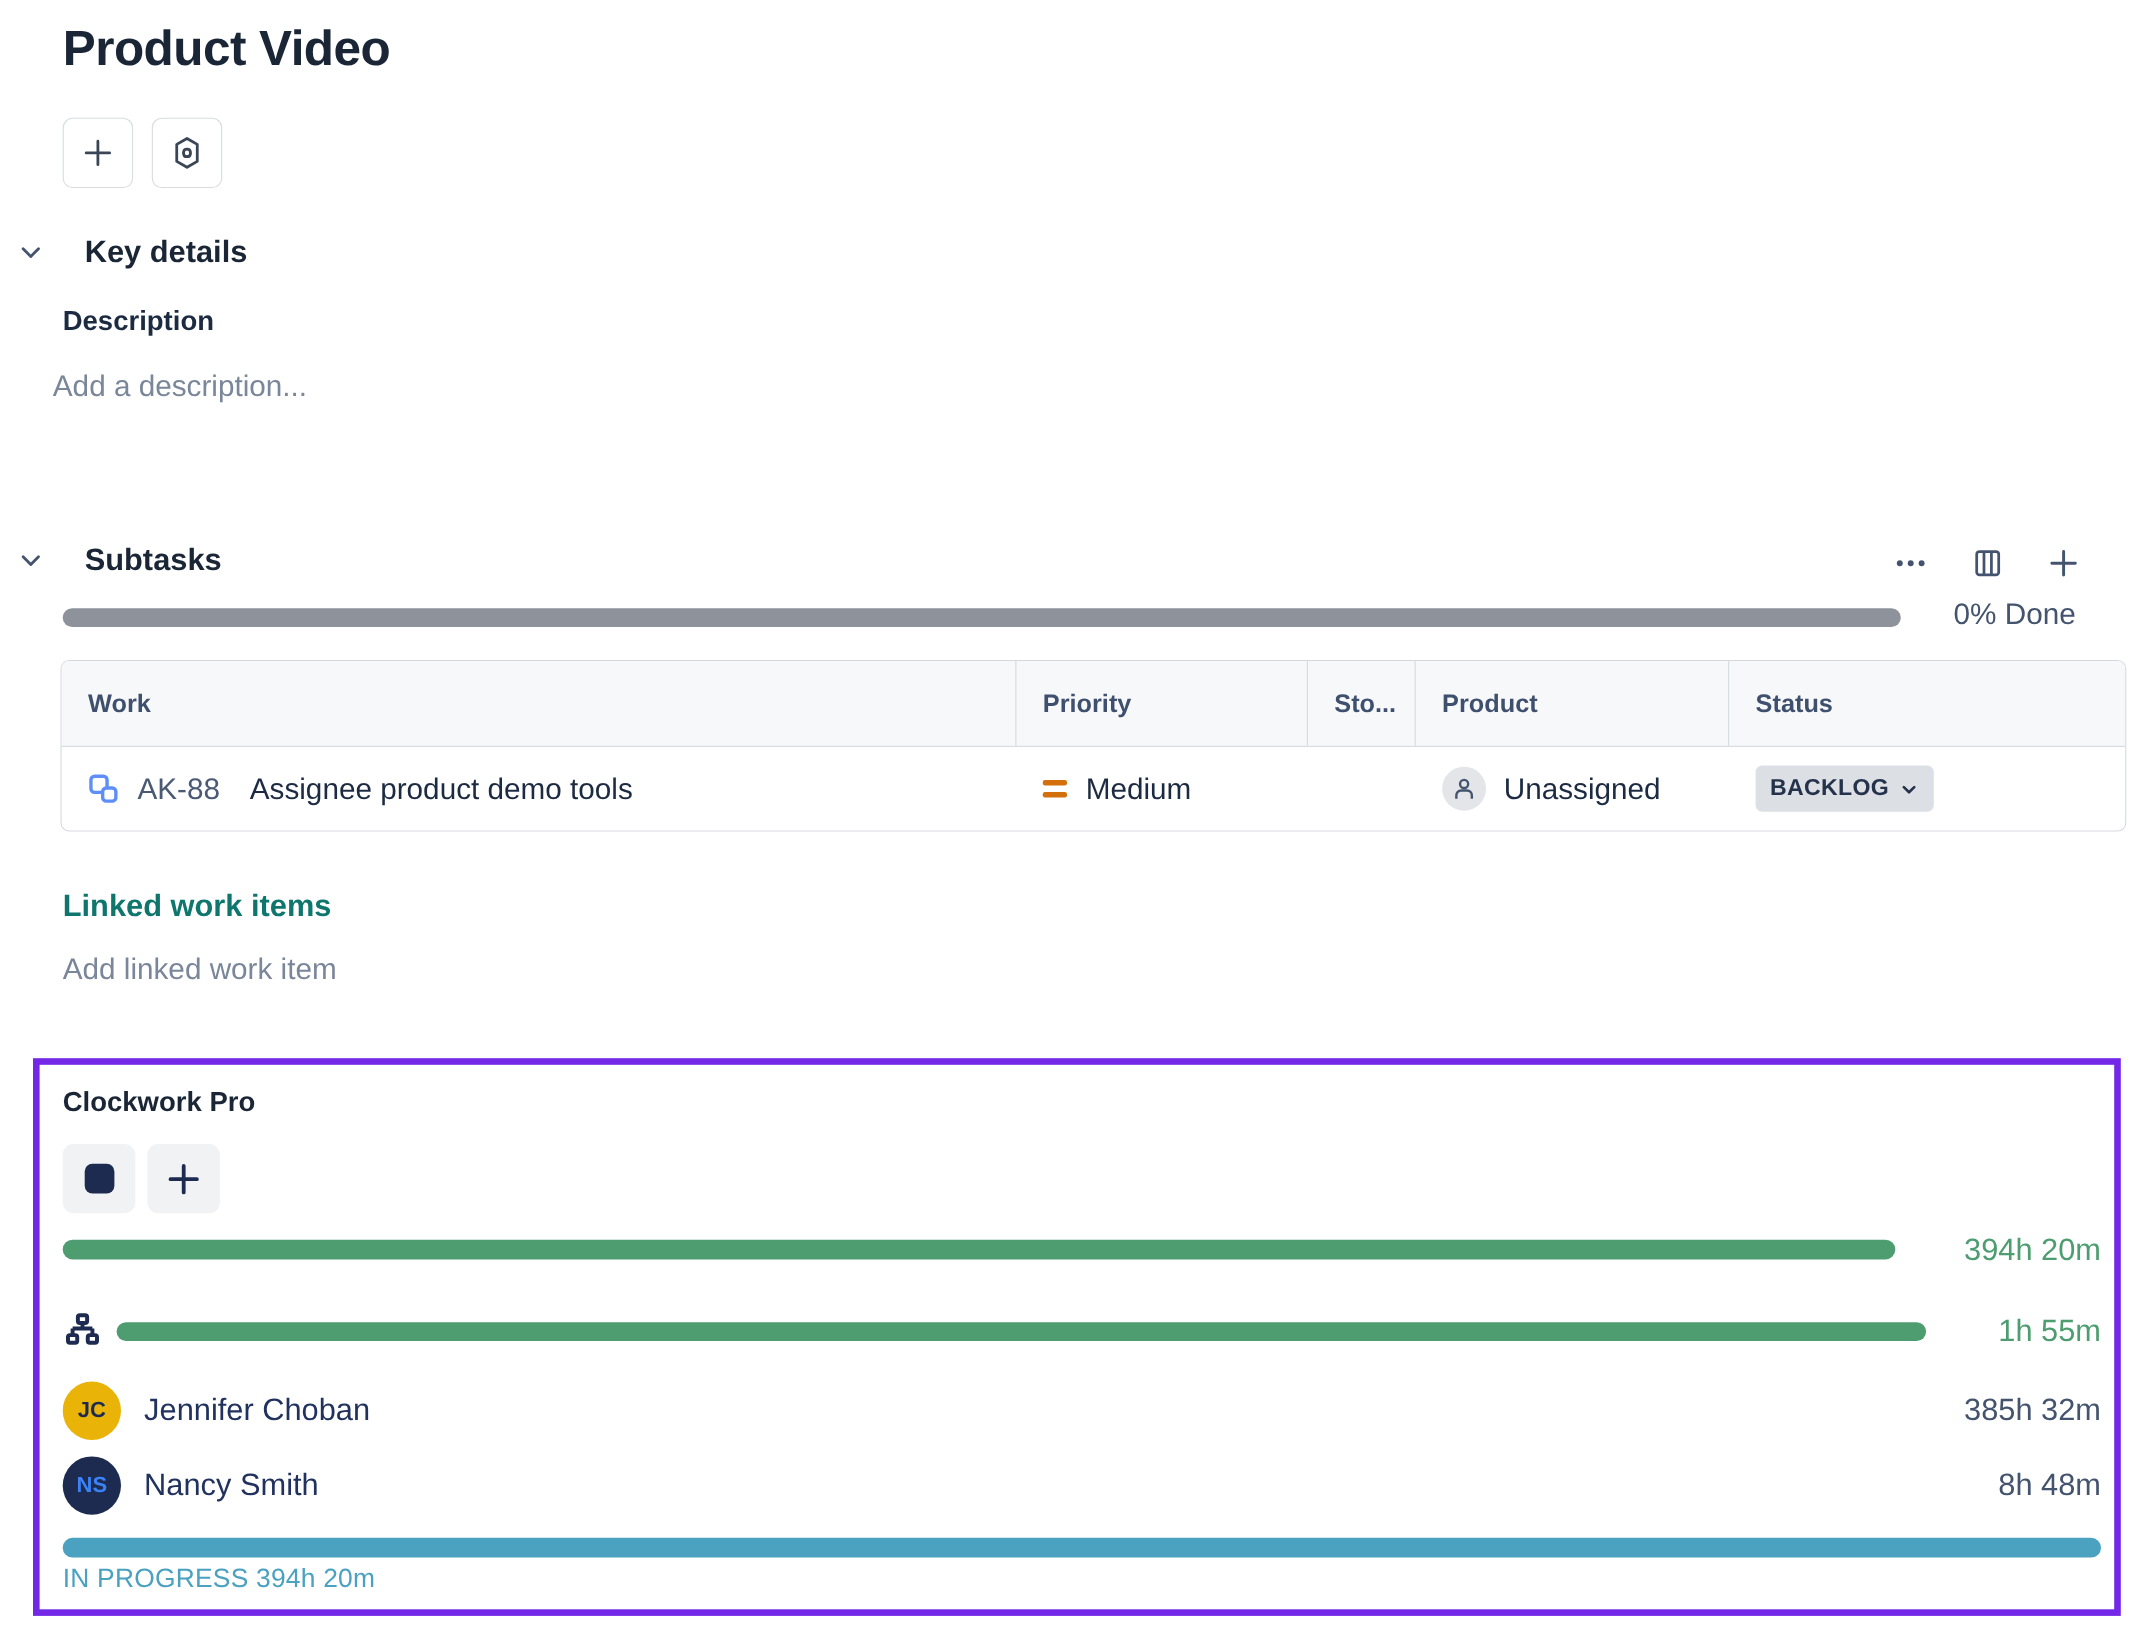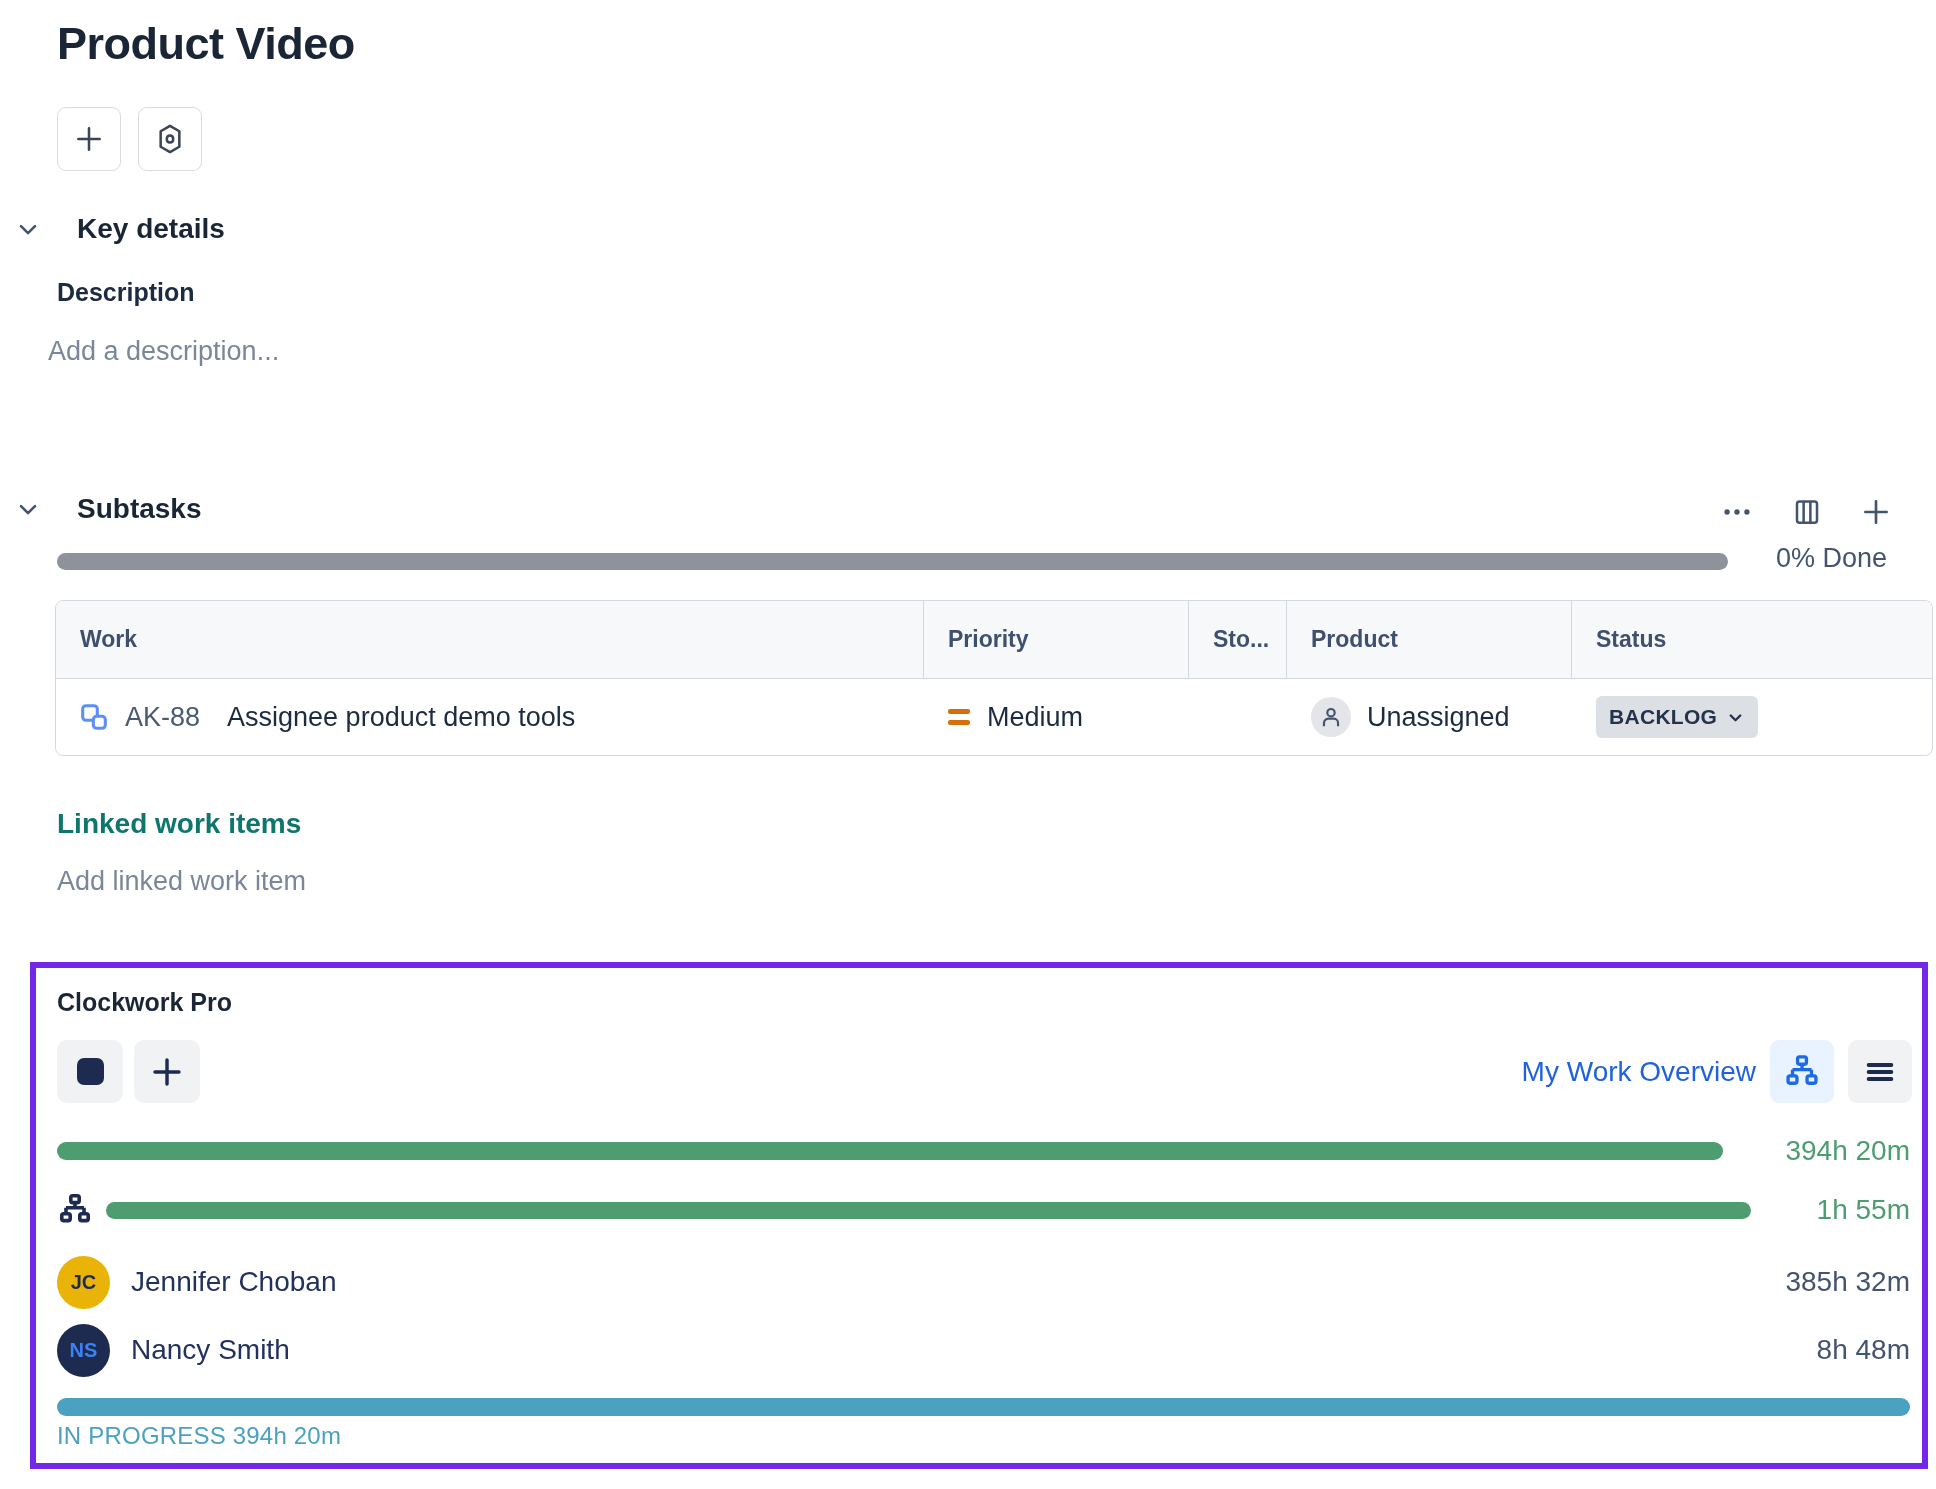--- a/index.html
+++ b/index.html
@@ -67,21 +67,21 @@
   .stop-square{width:27px;height:27px;border-radius:7px;background:#1E2B50;}
   .cw-right{right:10px;top:72px;display:flex;align-items:center;gap:14px;}
   .cw-link{font-size:28px;color:#2061DE;cursor:pointer;}
   .cw-sq{width:64px;height:63px;border-radius:9px;display:flex;align-items:center;justify-content:center;cursor:pointer;border:none;}
   .cw-sq.blue{background:#E9F2FF;}
   .cw-sq.gray{background:#F1F2F4;}
 
   .bar-row{left:21px;right:12px;display:flex;align-items:center;}
   .bar{height:18px;border-radius:10px;background:#4E9D70;}
   .bar-label{margin-left:auto;font-size:28px;color:#4E9D70;}
-  .row-total{top:164px;height:38px;align-items:center;}
+  .row-total{top:149px;height:38px;align-items:center;}
   .row-subtask{top:221px;height:42px;}
   .person-row{left:21px;right:12px;display:flex;align-items:center;height:58px;}
   .p1{top:285px;} .p2{top:353px;}
   .avatar{width:53px;height:53px;border-radius:50%;display:flex;align-items:center;justify-content:center;
           font-size:20px;font-weight:700;}
   .avatar.teal{background:#eab308;color:#1E2B50;}
   .avatar.navy{background:#1E2B50;color:#3b82f6;}
   .person-name{margin-left:21px;font-size:28px;color:#22325E;}
   .person-time{margin-left:auto;font-size:28px;color:#44546F;}
   .status-track{left:21px;right:12px;top:430px;height:18px;border-radius:10px;background:#4BA1C0;}
@@ -215,40 +215,20 @@
     </button>
     <button class="cw-btn">
       <span style="display:flex">
         <svg width="36" height="36" viewBox="0 0 24 24" fill="none" stroke="#1E2B50" stroke-width="2.3" stroke-linecap="round">
             <path d="M12 4v16M4 12h16"></path>
           </svg>
       </span>
     </button>
   </div>
 
-  <div class="abs cw-right">
-    <span class="cw-link">My Work Overview</span>
-    <button class="cw-sq blue">
-      <span style="display:flex">
-        <svg width="38" height="38" viewBox="0 0 24 24" fill="none" stroke="#1D6AE5" stroke-width="2.1" stroke-linejoin="round">
-          <rect x="9.2" y="2.5" width="5.6" height="4.6" rx="1.2"></rect>
-          <path d="M12 7.1v3.4M6 10.5h12M6 10.5v4M18 10.5v4"></path>
-          <rect x="3.2" y="14.5" width="5.6" height="4.6" rx="1.2"></rect>
-          <rect x="15.2" y="14.5" width="5.6" height="4.6" rx="1.2"></rect>
-        </svg>
-      </span>
-    </button>
-    <button class="cw-sq gray">
-      <span style="display:flex">
-        <svg width="34" height="34" viewBox="0 0 24 24" fill="none" stroke="#1E2B50" stroke-width="2.8" stroke-linecap="round">
-            <path d="M4 7h16M4 12h16M4 17h16"></path>
-          </svg>
-      </span>
-    </button>
-  </div>
 
   <div class="abs bar-row row-total">
     <div class="bar" style="width:1666px;"></div>
     <span class="bar-label">394h 20m</span>
   </div>
 
   <div class="abs bar-row row-subtask">
     <span style="display:flex">
       <svg width="36" height="36" viewBox="0 0 24 24" fill="none" stroke="#1E2B50" stroke-width="2.4" stroke-linejoin="round">
         <rect x="9.2" y="2.5" width="5.6" height="4.6" rx="1.2"></rect>

